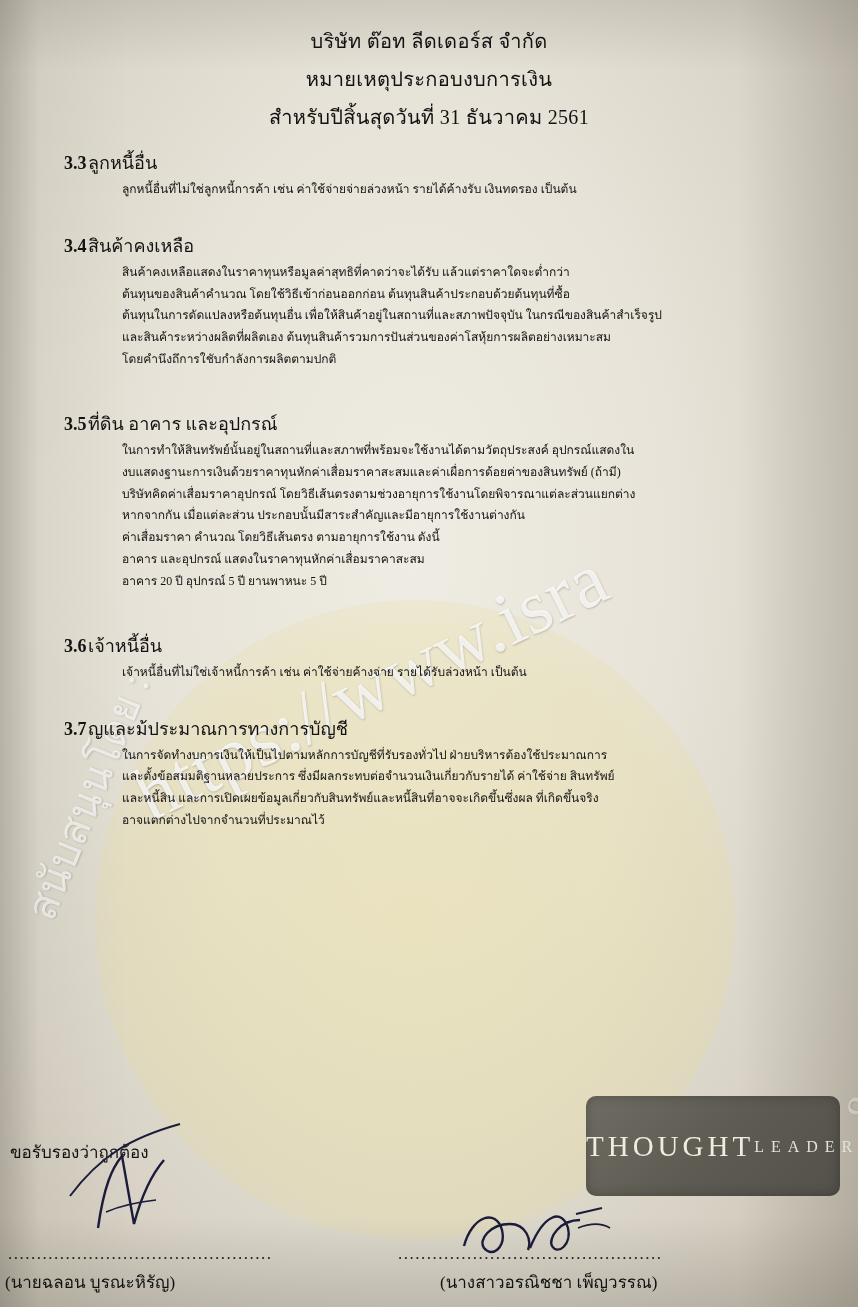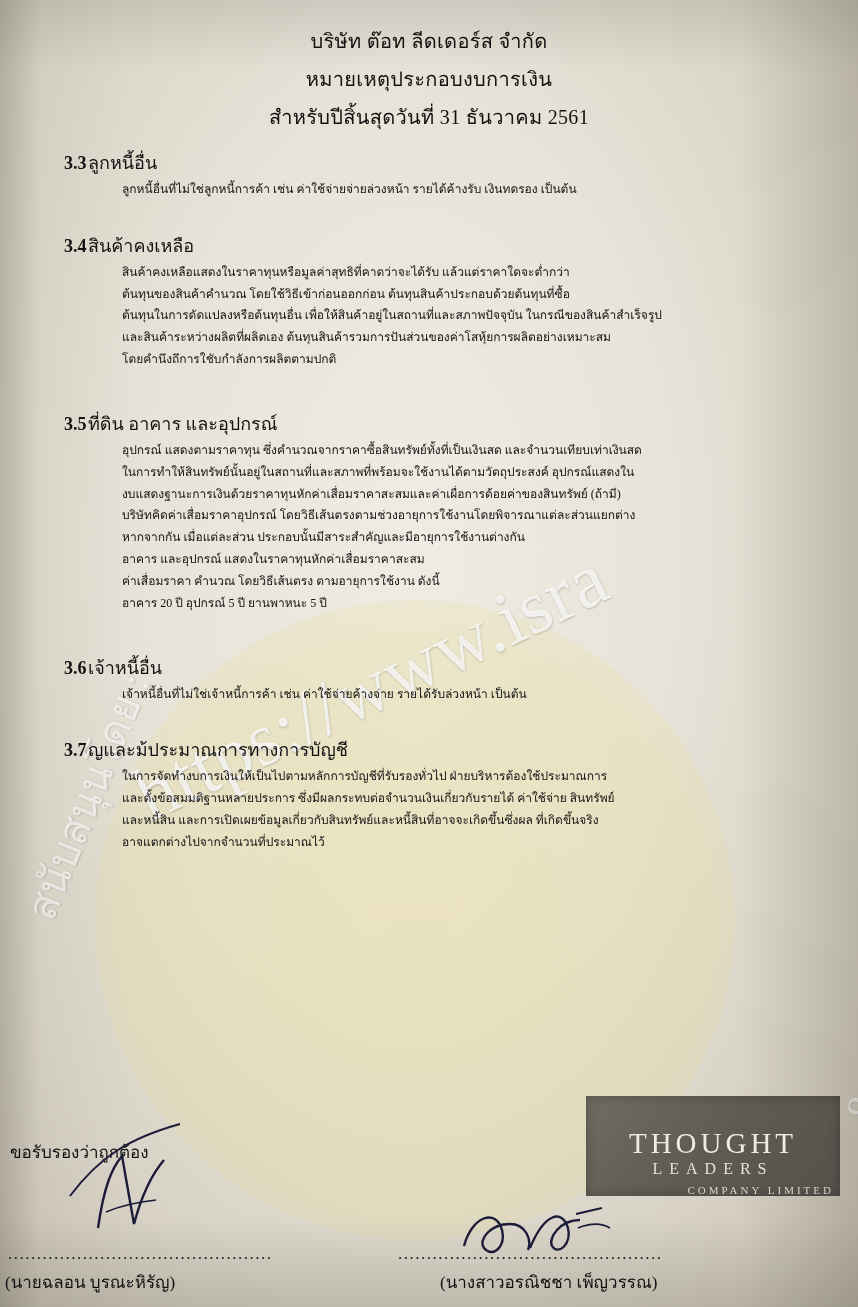--- a/index.html
+++ b/index.html
@@ -133,24 +133,24 @@
   
   #logo-block {
     position: absolute;
     right: 18px;
     top: 1096px;
     width: 254px;
     height: 100px;
     background: linear-gradient(135deg, #6f6d63 0%, #5d5b52 50%, #53514a 100%);
     z-index: 4;
     display: flex;
-    flex-direction: column;
     align-items: center;
-    justify-content: flex-end;
+    justify-content: space-between;
     box-shadow: inset 0 0 12px rgba(0,0,0,0.25);
+    border-radius: 10px;
   }
   #logo-block .logo-main {
     color: #efece2;
     font-family: "Liberation Serif", serif;
     font-size: 29px;
     letter-spacing: 4px;
     line-height: 1.05;
   }
   #logo-block .logo-sub {
     color: #e6e2d6;
@@ -248,27 +248,26 @@
       </div>
 
       <div class="gap-lg"></div>
 
       <div class="section">
         <div class="sec-head">
           <span class="sec-num">3.5</span>
           <span class="sec-title">ที่ดิน อาคาร และอุปกรณ์</span>
         </div>
         <div class="sec-body">
-          <div class="p">อุปกรณ์ แสดงตามราคาทุน ซึ่งคำนวณจากราคาซื้อสินทรัพย์ทั้งที่เป็นเงินสด และจำนวนเทียบเท่าเงินสด</div>
           <div class="p">ในการทำให้สินทรัพย์นั้นอยู่ในสถานที่และสภาพที่พร้อมจะใช้งานได้ตามวัตถุประสงค์ อุปกรณ์แสดงใน</div>
           <div class="p">งบแสดงฐานะการเงินด้วยราคาทุนหักค่าเสื่อมราคาสะสมและค่าเผื่อการด้อยค่าของสินทรัพย์ (ถ้ามี)</div>
           <div class="p">บริษัทคิดค่าเสื่อมราคาอุปกรณ์ โดยวิธีเส้นตรงตามช่วงอายุการใช้งานโดยพิจารณาแต่ละส่วนแยกต่าง</div>
           <div class="p">หากจากกัน เมื่อแต่ละส่วน ประกอบนั้นมีสาระสำคัญและมีอายุการใช้งานต่างกัน</div>
+          <div class="p">ค่าเสื่อมราคา คำนวณ โดยวิธีเส้นตรง ตามอายุการใช้งาน ดังนี้</div>
           <div class="p">อาคาร และอุปกรณ์ แสดงในราคาทุนหักค่าเสื่อมราคาสะสม</div>
-          <div class="p">ค่าเสื่อมราคา คำนวณ โดยวิธีเส้นตรง ตามอายุการใช้งาน ดังนี้</div>
           <div class="p">อาคาร 20 ปี อุปกรณ์ 5 ปี ยานพาหนะ 5 ปี</div>
         </div>
       </div>
 
       <div class="gap-lg"></div>
 
       <div class="section">
         <div class="sec-head">
           <span class="sec-num">3.6</span>
           <span class="sec-title">เจ้าหนี้อื่น</span>

